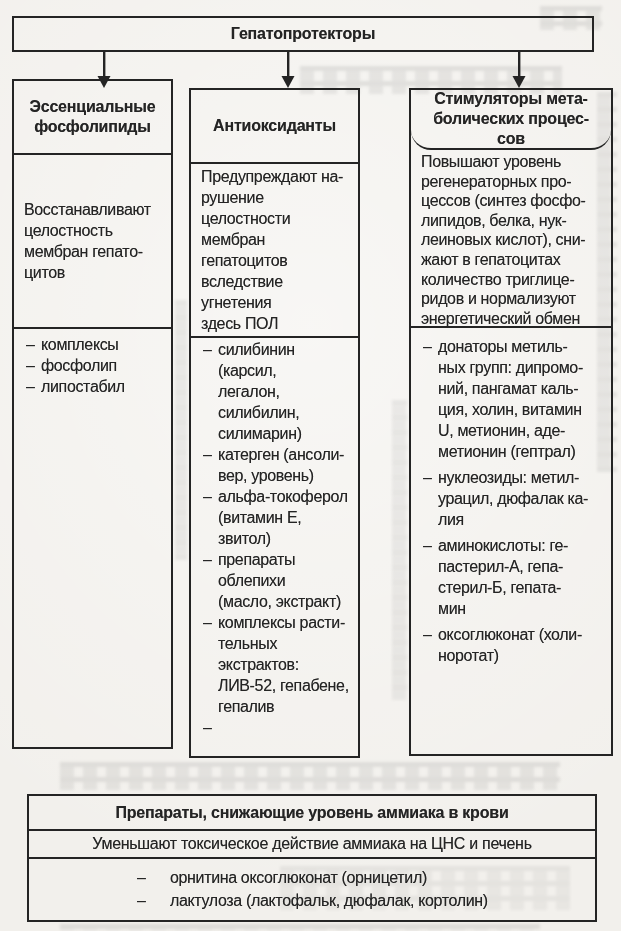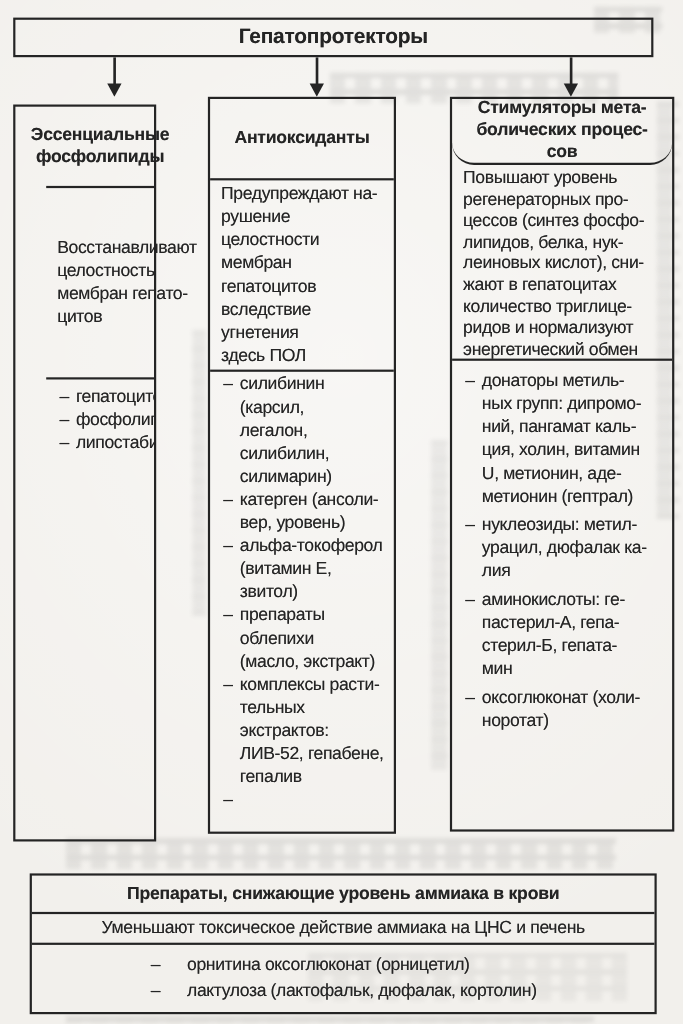--- a/index.html
+++ b/index.html
@@ -15,32 +15,32 @@
     overflow: hidden;
     text-shadow: 0 0 .5px rgba(40,40,40,.55);
   }
   .lines { white-space: pre-line; }
   .box { position: absolute; border: 2px solid var(--ink, #242424); }
 
   
   .title-box {
     left: 12px; top: 16px; width: 582px; height: 36px;
     display: flex; align-items: center; justify-content: center;
-    font-weight: bold; font-size: 19px; letter-spacing: -0.2px;
+    font-weight: bold; font-size: 16px; letter-spacing: -0.2px;
   }
 
   
   .arrow { position: absolute; top: 52px; }
   .arrow.a1 { left: 96px; }
   .arrow.a2 { left: 280px; }
   .arrow.a3 { left: 511px; }
 
   
   .col { display: flex; flex-direction: column; }
-  .col1 { left: 12px;  top: 95px; width: 130px; height: 670px; padding-left: 28px; }
+  .col1 { left: 12px;  top: 79px; width: 161px; height: 670px; }
   .col2 { left: 189px; top: 88px; width: 171px; height: 670px; }
   .col3 { left: 409px; top: 88px; width: 204px; height: 668px; }
 
   .col-header {
     border-bottom: 2px solid var(--ink, #242424);
     font-weight: bold; font-size: 16px; line-height: 20px; letter-spacing: -0.2px;
     text-align: center;
     display: flex; align-items: center; justify-content: center;
     flex: none;
   }
@@ -133,21 +133,21 @@
 фосфолипиды</div>
     <div class="col-desc">
       <span class="lines">Восстанавливают
 целостность
 мембран гепато-
 цитов</span>
     </div>
     <div class="col-list">
       <div class="li">
         <span class="dash">–</span>
-        <span class="li-text">гепатоцитов</span>
+        <span class="li-text">комплексы</span>
       </div>
       <div class="li">
         <span class="dash">–</span>
         <span class="li-text">фосфолип</span>
       </div>
       <div class="li">
         <span class="dash">–</span>
         <span class="li-text">липостабил</span>
       </div>
     </div>

